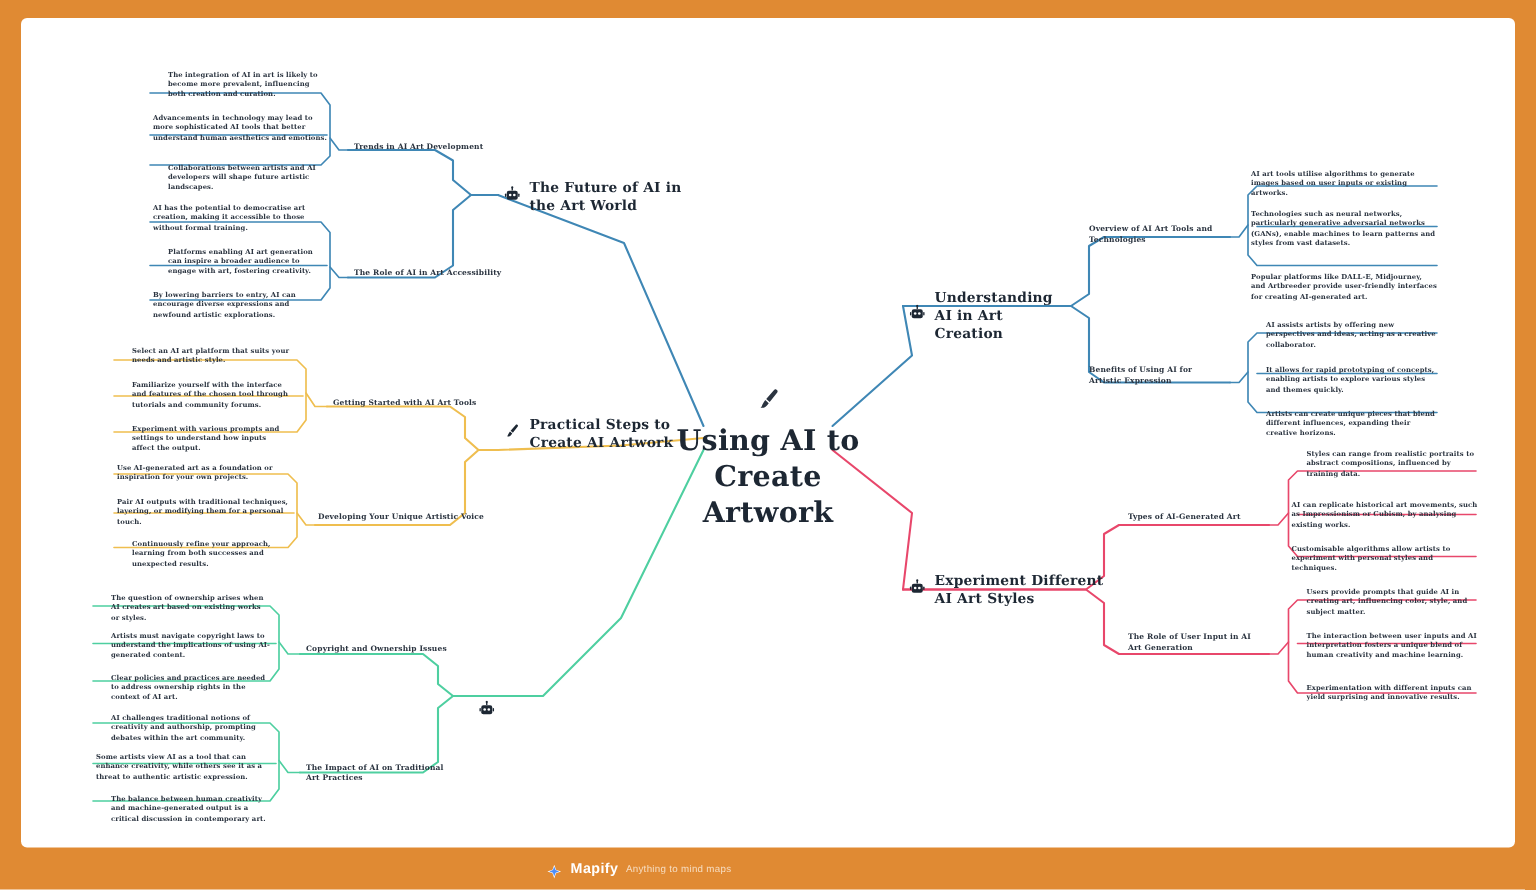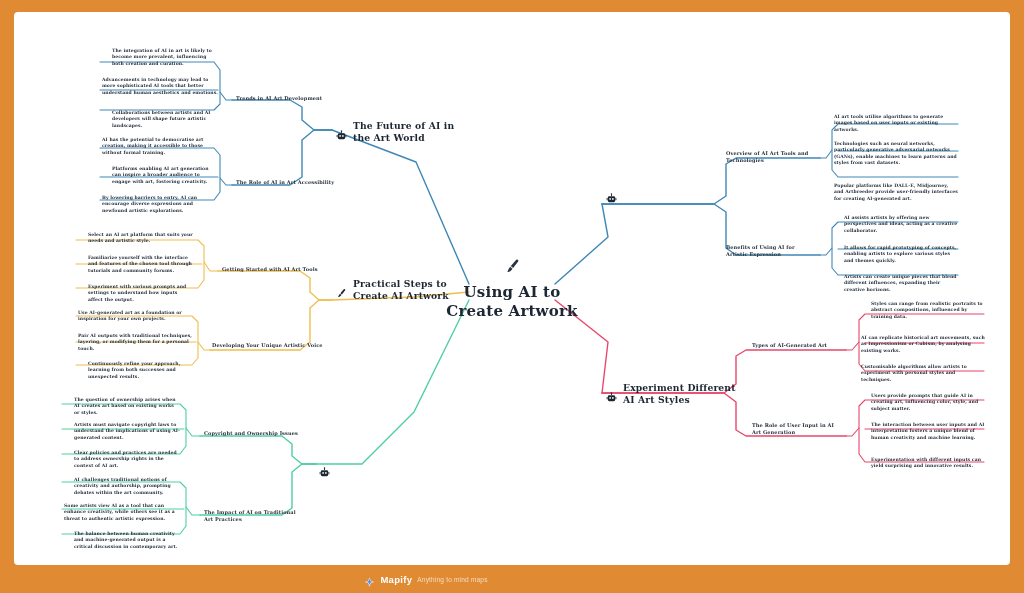--- a/index.html
+++ b/index.html
@@ -33,25 +33,25 @@
     color:#2b3440;
     letter-spacing:0.1px;
     line-height:1.35;
   }
   .l1{
     font-size:9.2px;
     font-weight:700;
     color:#1d2733;
     letter-spacing:0.15px;
     line-height:1.28;
-    display:flex;align-items:flex-end;gap:6px;
+    display:flex;align-items:center;gap:6px;
   }
   .l1 .ico{flex:0 0 auto;}
   .root{
-    font-size:15px;
+    font-size:19px;
     font-weight:800;
     color:#1d2733;
     letter-spacing:0.2px;
     line-height:1.25;
     text-align:center;
   }
   .rootwrap{
     position:absolute;
     left:432px;top:246px;
     width:132px;
@@ -203,20 +203,21 @@
       <svg width="11" height="11" viewBox="0 0 24 24" aria-hidden="true">
           <rect x="4" y="7" width="16" height="13" rx="3" fill="#1d2733"></rect>
           <circle cx="9" cy="13" r="1.9" fill="#fff"></circle>
           <circle cx="15" cy="13" r="1.9" fill="#fff"></circle>
           <rect x="11" y="2.5" width="2" height="4" fill="#1d2733"></rect>
           <circle cx="12" cy="2" r="1.6" fill="#1d2733"></circle>
           <rect x="1.4" y="11" width="2" height="5" rx="1" fill="#1d2733"></rect>
           <rect x="20.6" y="11" width="2" height="5" rx="1" fill="#1d2733"></rect>
         </svg>
     </span>
+    <span>Understanding AI in Art Creation</span>
   </div>
   <div class="node l2" style="left:712px;top:138px;width:92px;"><span>Overview of AI Art Tools and Technologies</span></div>
   <div class="node l2" style="left:712px;top:232px;width:92px;"><span>Benefits of Using AI for Artistic Expression</span></div>
 
   <div class="node leaf" style="left:818px;top:101px;width:128px;"><span>AI art tools utilise algorithms to generate images based on user inputs or existing artworks.</span></div>
   <div class="node leaf" style="left:818px;top:128px;width:128px;"><span>Technologies such as neural networks, particularly generative adversarial networks (GANs), enable machines to learn patterns and styles from vast datasets.</span></div>
   <div class="node leaf" style="left:818px;top:170px;width:128px;"><span>Popular platforms like DALL-E, Midjourney, and Artbreeder provide user-friendly interfaces for creating AI-generated art.</span></div>
 
   <div class="node leaf" style="left:818px;top:202px;width:128px;text-align:left;padding-left:12px;"><span>AI assists artists by offering new perspectives and ideas, acting as a creative collaborator.</span></div>
   <div class="node leaf" style="left:818px;top:232px;width:128px;text-align:left;padding-left:12px;"><span>It allows for rapid prototyping of concepts, enabling artists to explore various styles and themes quickly.</span></div>

